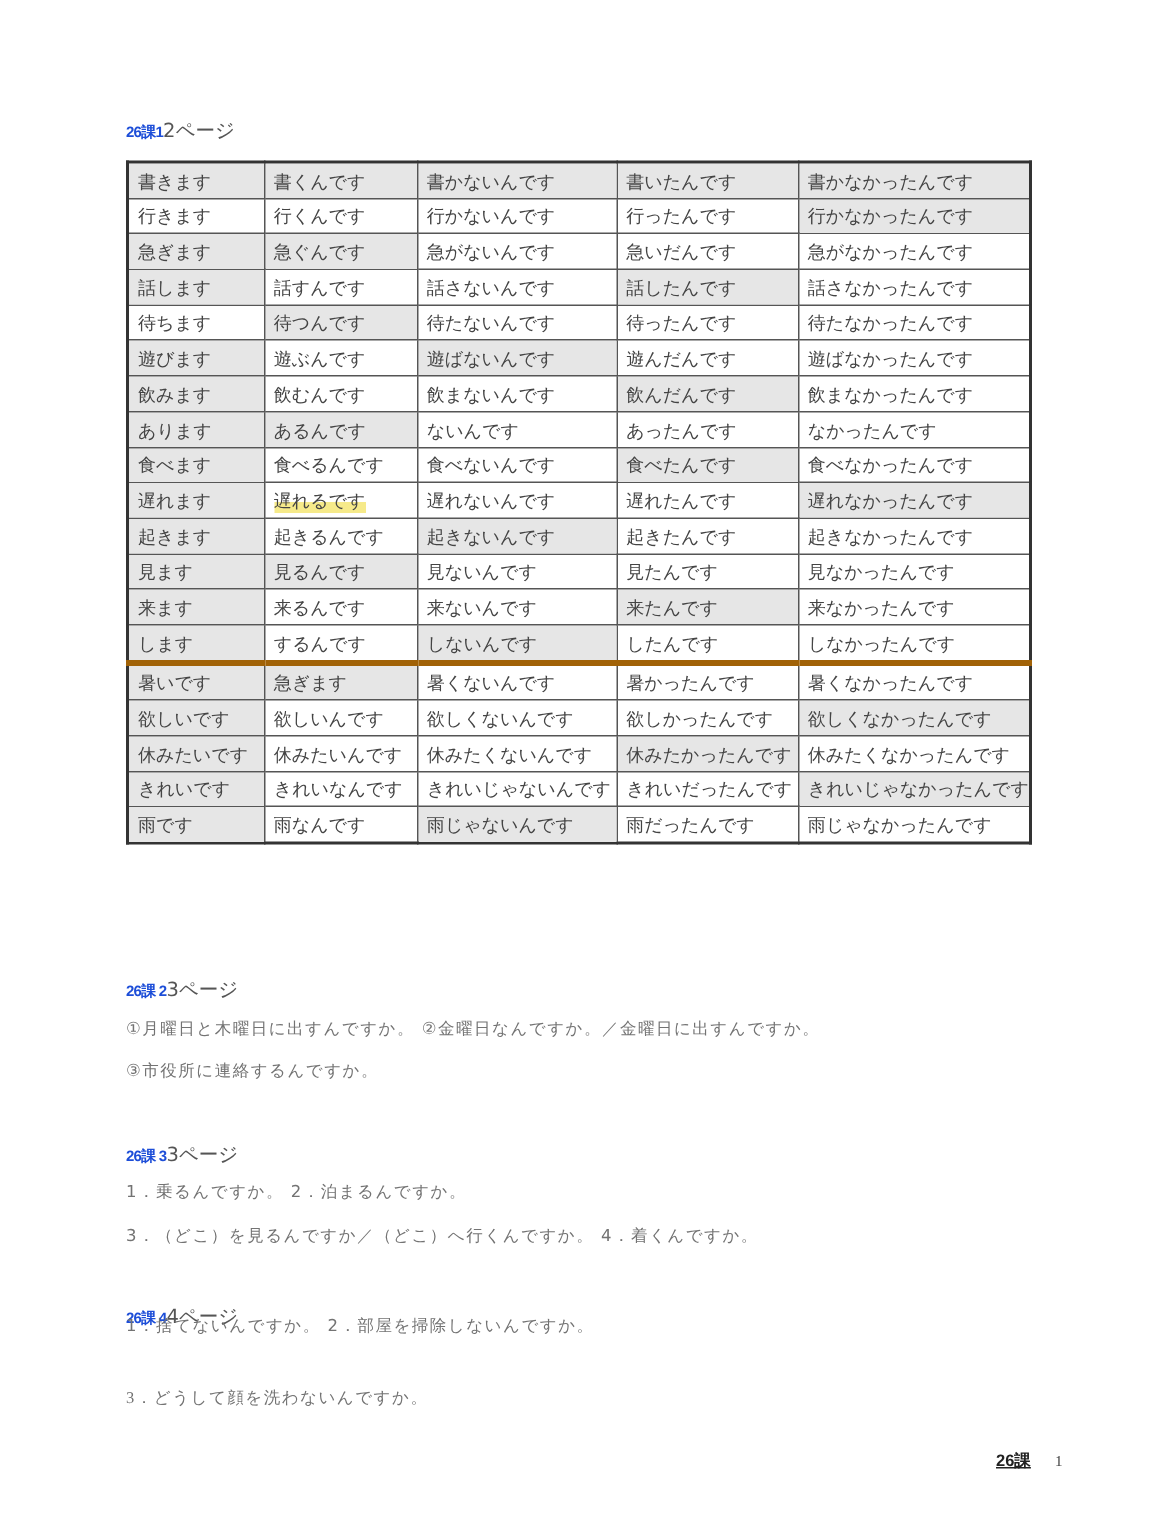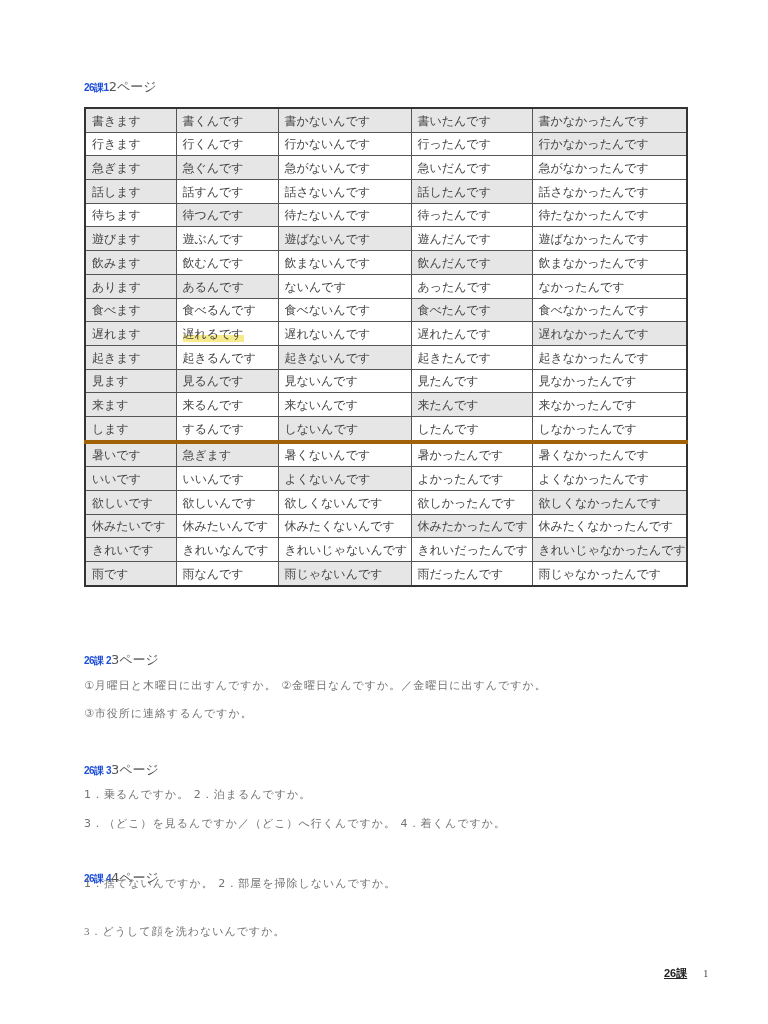--- a/index.html
+++ b/index.html
@@ -136,27 +136,20 @@
         <td><span class="txt">しなかったんです</span></td>
       </tr>
       <tr class="thick">
         <td class="g"><span class="txt">暑いです</span></td>
         <td class="g"><span class="txt">急ぎます</span></td>
         <td><span class="txt">暑くないんです</span></td>
         <td><span class="txt">暑かったんです</span></td>
         <td><span class="txt">暑くなかったんです</span></td>
       </tr>
       <tr>
-        <td class="g"><span class="txt">いいです</span></td>
-        <td><span class="txt">いいんです</span></td>
-        <td class="g"><span class="txt">よくないんです</span></td>
-        <td><span class="txt">よかったんです</span></td>
-        <td><span class="txt">よくなかったんです</span></td>
-      </tr>
-      <tr>
         <td class="g"><span class="txt">欲しいです</span></td>
         <td><span class="txt">欲しいんです</span></td>
         <td><span class="txt">欲しくないんです</span></td>
         <td><span class="txt">欲しかったんです</span></td>
         <td class="g"><span class="txt">欲しくなかったんです</span></td>
       </tr>
       <tr>
         <td class="g"><span class="txt">休みたいです</span></td>
         <td><span class="txt">休みたいんです</span></td>
         <td><span class="txt">休みたくないんです</span></td>

